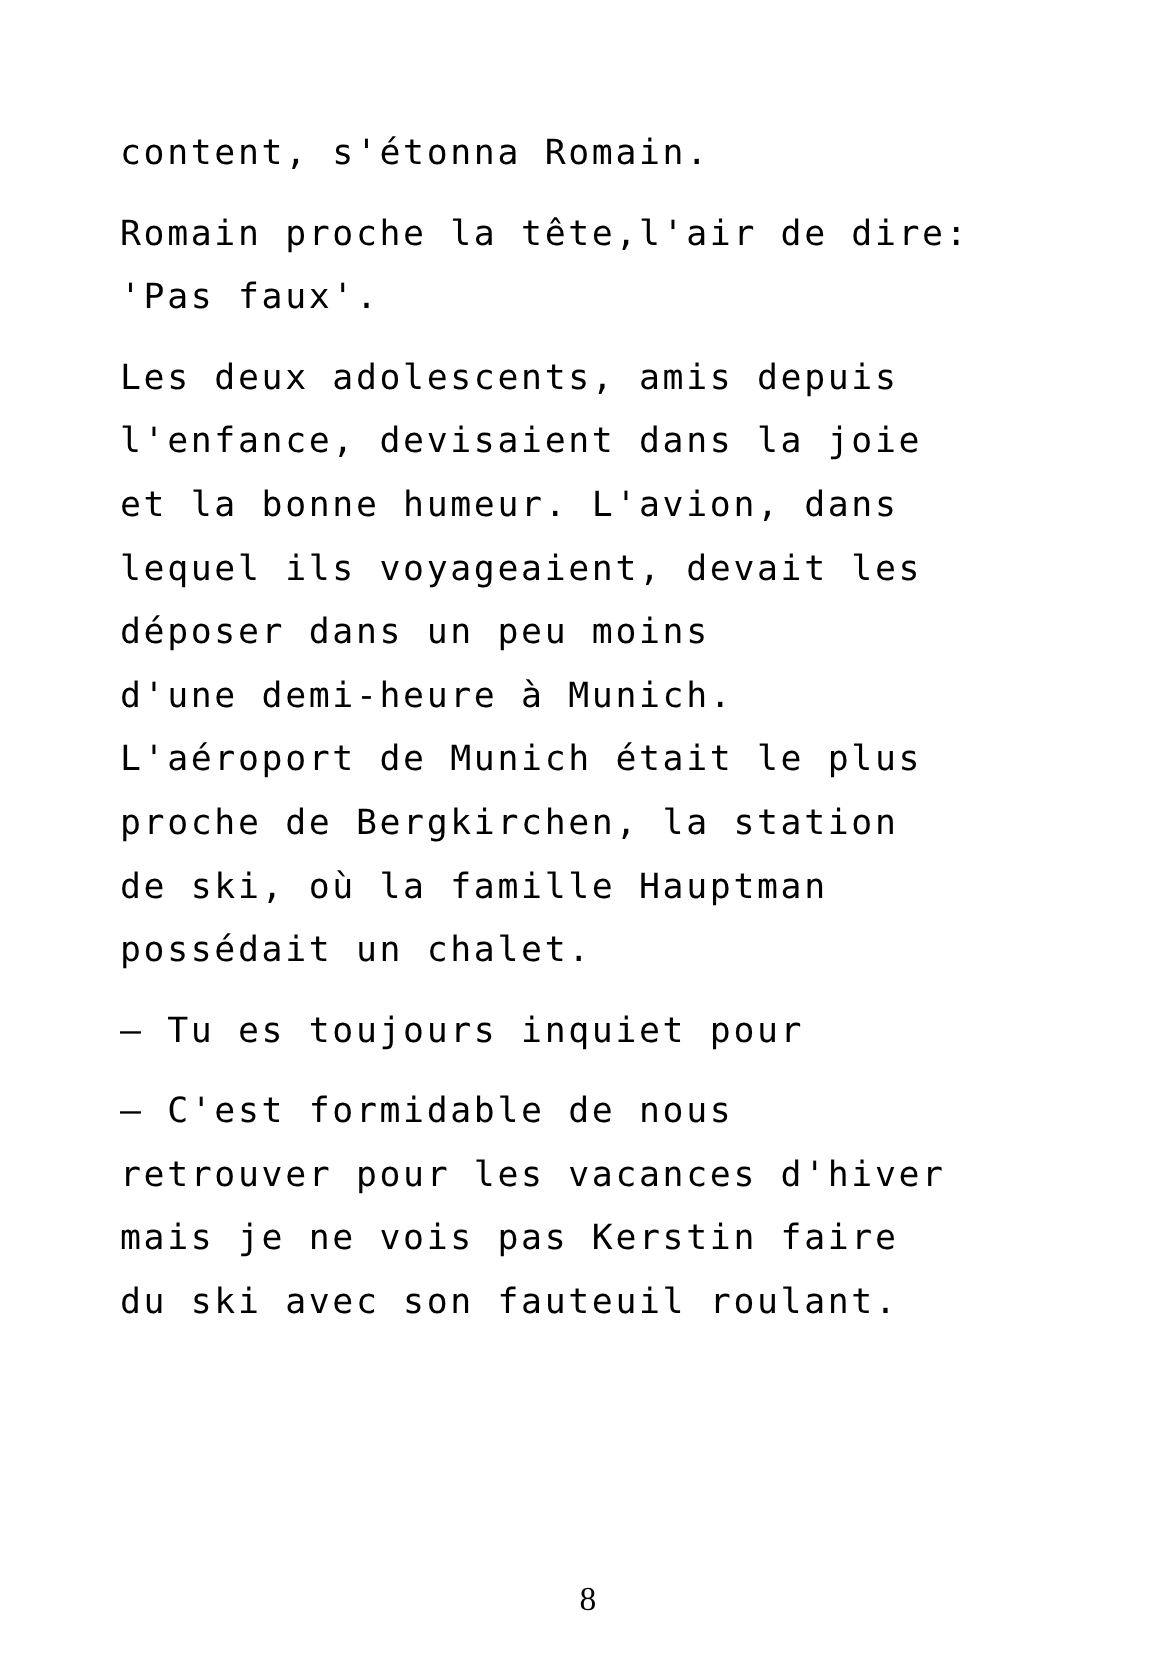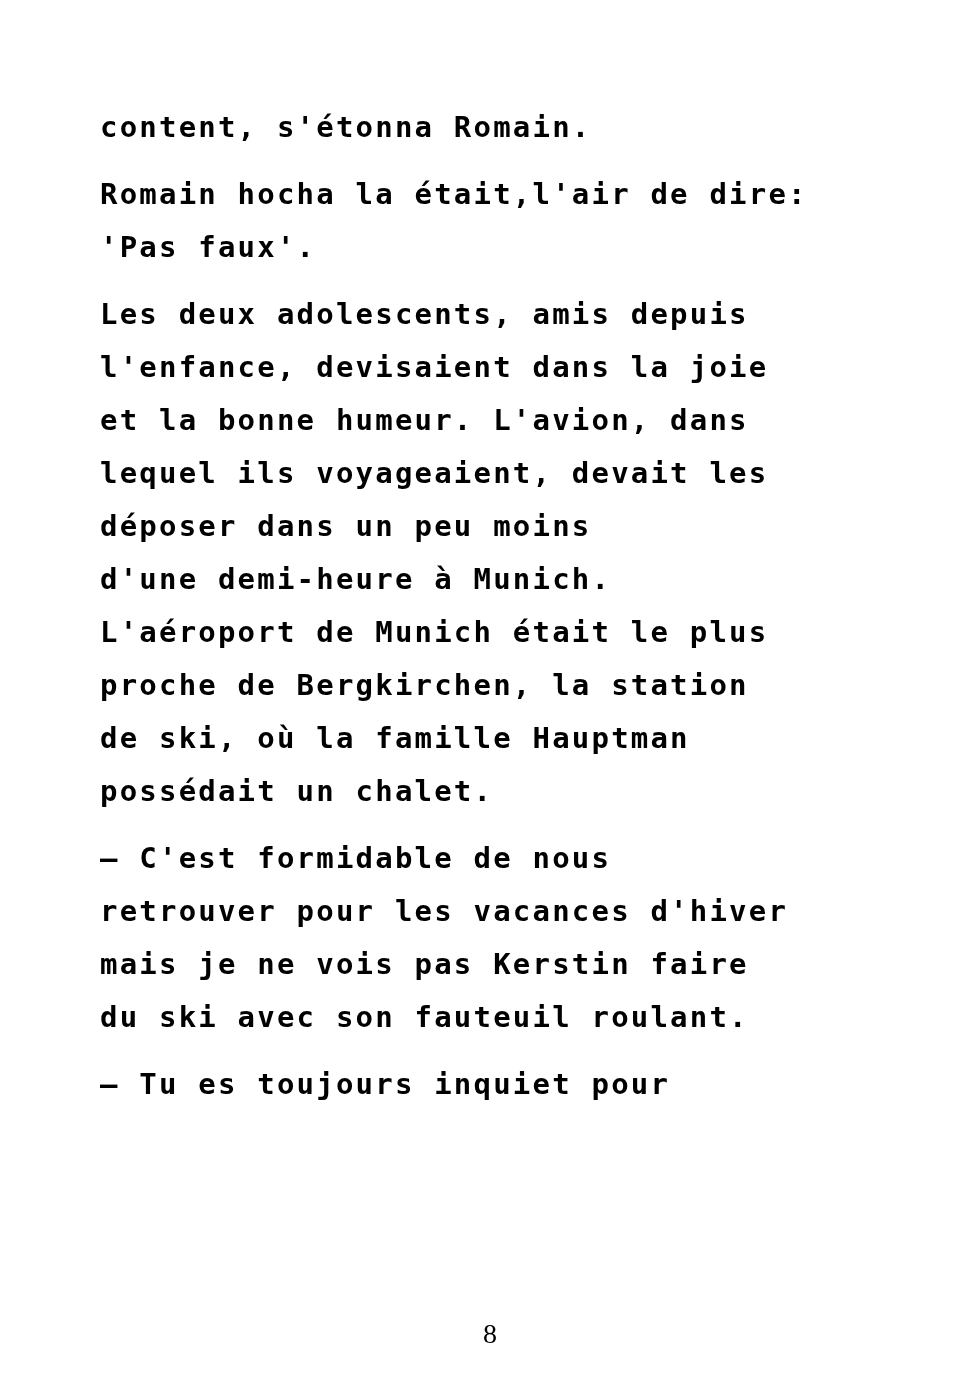--- a/index.html
+++ b/index.html
@@ -20,50 +20,50 @@
     top: 101px;
     left: 100px;
     width: 780px;
   }
   .paragraph {
     font-size: 29px;
     line-height: 53px;
     letter-spacing: 2.2px;
     white-space: pre-line;
     margin: 0 0 14px 0;
-    font-weight: 700;
+    font-weight: 400;
   }
   .page-number {
     position: absolute;
     top: 1318px;
     left: 0;
     width: 100%;
     text-align: center;
     font-family: "Liberation Serif", serif;
     font-size: 28px;
     color: #000000;
   }
 </style>
 </head>
 <body>
 
 <div class="page">
   <p class="paragraph">content, s'étonna Romain.</p>
-  <p class="paragraph">Romain hocha la était,l'air de dire:
+  <p class="paragraph">Romain proche la tête,l'air de dire:
 'Pas faux'.</p>
   <p class="paragraph">Les deux adolescents, amis depuis
 l'enfance, devisaient dans la joie
 et la bonne humeur. L'avion, dans
 lequel ils voyageaient, devait les
 déposer dans un peu moins
 d'une demi-heure à Munich.
 L'aéroport de Munich était le plus
 proche de Bergkirchen, la station
 de ski, où la famille Hauptman
 possédait un chalet.</p>
+  <p class="paragraph">— Tu es toujours inquiet pour</p>
   <p class="paragraph">— C'est formidable de nous
 retrouver pour les vacances d'hiver
 mais je ne vois pas Kerstin faire
 du ski avec son fauteuil roulant.</p>
-  <p class="paragraph">— Tu es toujours inquiet pour</p>
 </div>
 
 <div class="page-number">8</div>
 
 </body></html>

